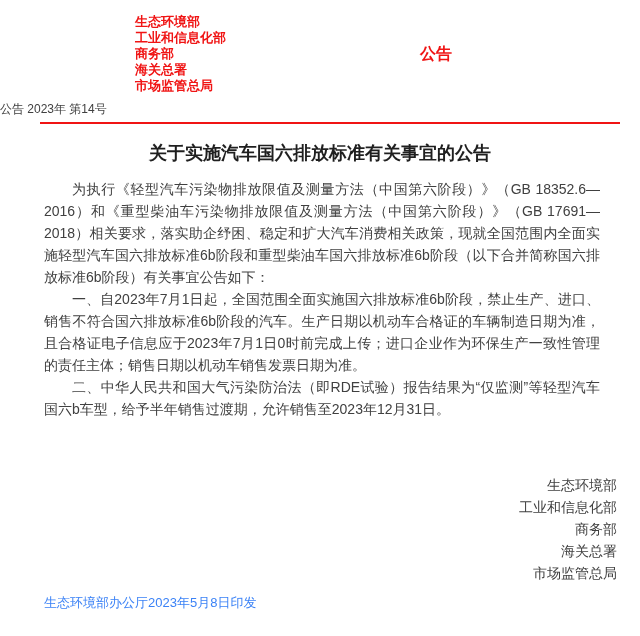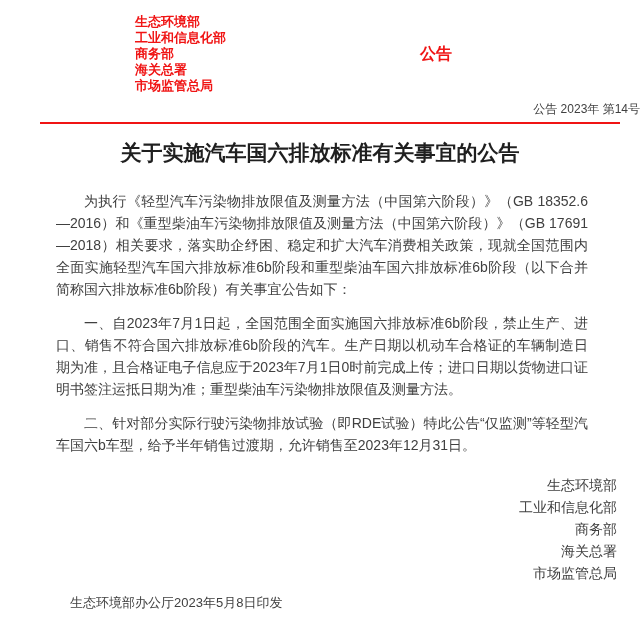--- a/index.html
+++ b/index.html
@@ -35,77 +35,76 @@
     font-size: 16px;
     font-weight: bold;
     line-height: 16px;
     white-space: nowrap;
   }
   .doc-number {
     position: absolute;
     left: 0;
     top: 102px;
     width: 100%;
-    text-align: right;
+    text-align: left;
     color: #404040;
     font-size: 12px;
     line-height: 15px;
   }
   .divider {
     position: absolute;
     left: 40px;
     top: 122px;
     width: 580px;
     height: 2px;
     background: #f01414;
   }
   .page-title {
     position: absolute;
     left: 0;
     top: 142px;
     width: 100%;
     text-align: center;
     color: #1f1f1f;
-    font-size: 21px;
+    font-size: 18px;
     font-weight: bold;
     line-height: 22px;
   }
   .body-text {
     position: absolute;
     left: 44px;
     top: 178px;
     width: 556px;
     color: #404040;
     font-size: 14px;
     line-height: 22px;
     text-align: justify;
   }
   .body-text p {
-    margin: 12px;
+    margin: 0;
     text-indent: 2em;
   }
   .signature {
     position: absolute;
     right: 23px;
     top: 474px;
     text-align: right;
     color: #404040;
     font-size: 14px;
     line-height: 22px;
     white-space: nowrap;
   }
   .footer-imprint {
     position: absolute;
     left: 44px;
     top: 594px;
-    color: #404040;
+    color: #3b82f6;
     font-size: 13px;
     line-height: 18px;
     white-space: nowrap;
-    margin-left: 26px;
   }
 </style>
 </head>
 <body>
 
 <div class="page">
 
   <div class="ministries">
     <div>生态环境部</div>
     <div>工业和信息化部</div>
@@ -117,22 +116,22 @@
   <div class="notice-label">公告</div>
 
   <div class="doc-number">公告 2023年 第14号</div>
 
   <div class="divider"></div>
 
   <div class="page-title">关于实施汽车国六排放标准有关事宜的公告</div>
 
   <div class="body-text">
     <p>为执行《轻型汽车污染物排放限值及测量方法（中国第六阶段）》（GB 18352.6—2016）和《重型柴油车污染物排放限值及测量方法（中国第六阶段）》（GB 17691—2018）相关要求，落实助企纾困、稳定和扩大汽车消费相关政策，现就全国范围内全面实施轻型汽车国六排放标准6b阶段和重型柴油车国六排放标准6b阶段（以下合并简称国六排放标准6b阶段）有关事宜公告如下：</p>
-    <p>一、自2023年7月1日起，全国范围全面实施国六排放标准6b阶段，禁止生产、进口、销售不符合国六排放标准6b阶段的汽车。生产日期以机动车合格证的车辆制造日期为准，且合格证电子信息应于2023年7月1日0时前完成上传；进口日期以货物进口证明书签注运抵日期为准；重型柴油车污染物排放限值及测量方法。</p>
-    <p>二、针对部分实际行驶污染物排放试验（即RDE试验）特此公告“仅监测”等轻型汽车国六b车型，给予半年销售过渡期，允许销售至2023年12月31日。</p>
+    <p>一、自2023年7月1日起，全国范围全面实施国六排放标准6b阶段，禁止生产、进口、销售不符合国六排放标准6b阶段的汽车。生产日期以机动车合格证的车辆制造日期为准，且合格证电子信息应于2023年7月1日0时前完成上传；进口企业作为环保生产一致性管理的责任主体；销售日期以机动车销售发票日期为准。</p>
+    <p>二、中华人民共和国大气污染防治法（即RDE试验）报告结果为“仅监测”等轻型汽车国六b车型，给予半年销售过渡期，允许销售至2023年12月31日。</p>
   </div>
 
   <div class="signature">
     <div>生态环境部</div>
     <div>工业和信息化部</div>
     <div>商务部</div>
     <div>海关总署</div>
     <div>市场监管总局</div>
   </div>
 

